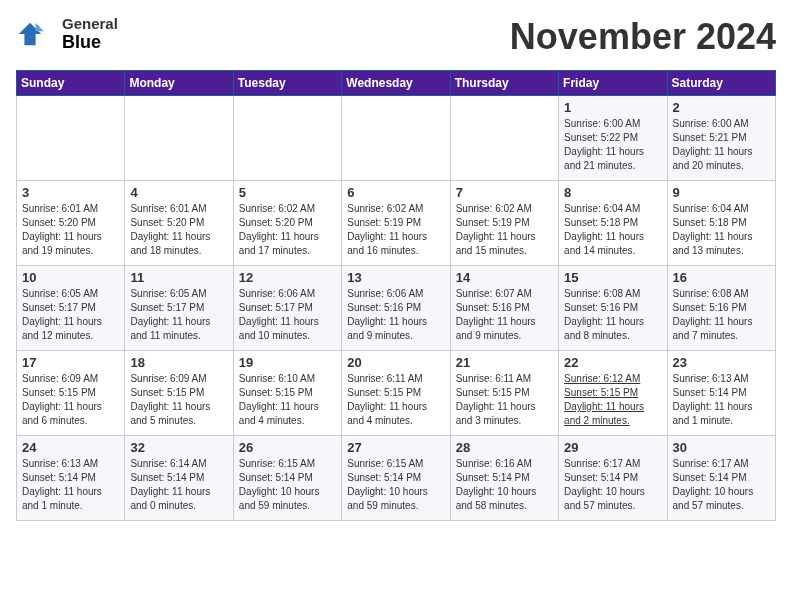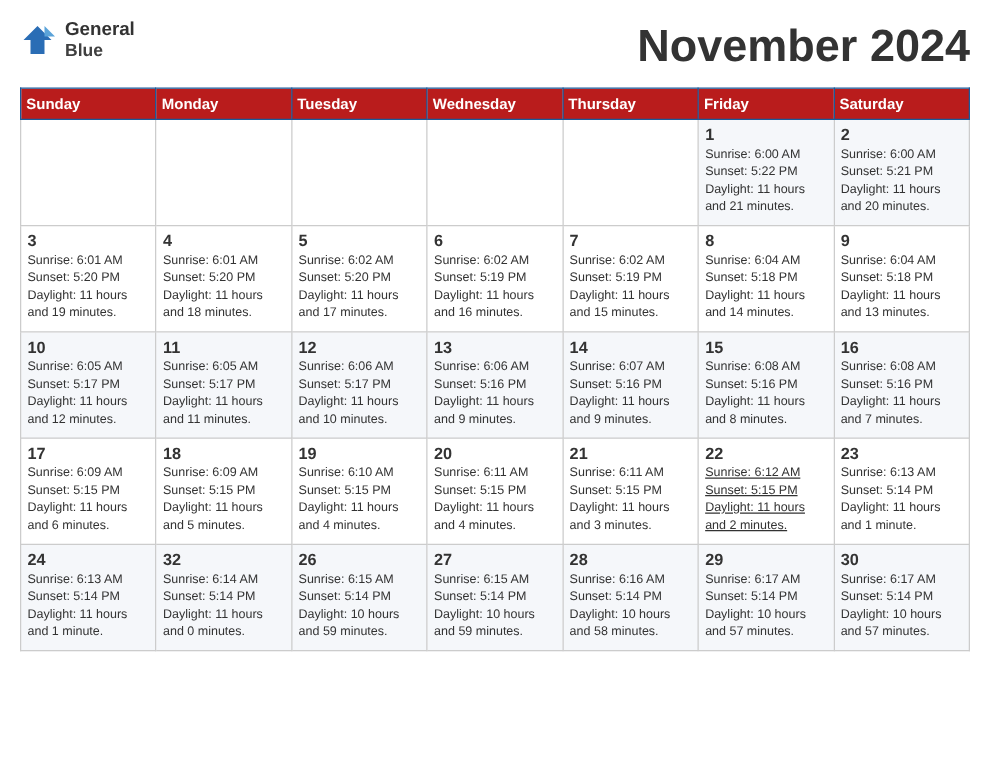--- a/index.html
+++ b/index.html
@@ -12,36 +12,36 @@
     }
     .header {
       display: flex;
       justify-content: space-between;
       align-items: flex-start;
       margin-bottom: 12px;
     }
     .logo {
       display: flex;
       align-items: center;
-      gap: 8px;
+      gap: 18px;
     }
     .logo-text {
       display: flex;
       flex-direction: column;
       line-height: 1.1;
     }
     .logo-general {
       font-size: 15px;
       font-weight: bold;
       color: #333;
     }
     .logo-blue {
-      font-size: 14px;
-      font-weight: bold;
-      color: #404040;
+      font-size: 18px;
+      font-weight: bold;
+      color: #000000;
     }
     .logo-icon {
       width: 28px;
       height: 28px;
     }
     .title-block {
       text-align: left;
     }
     .month-title {
       font-size: 36px;
@@ -51,21 +51,21 @@
     .location {
       font-size: 14px;
       color: #555;
     }
     table {
       width: 100%;
       border-collapse: collapse;
       table-layout: fixed;
     }
     thead tr th {
-      background-color: #b91c1c;
+      background-color: #4c1d95;
       color: #fff;
       font-size: 12px;
       font-weight: bold;
       padding: 5px 4px;
       text-align: left;
       border: 1px solid #1a5a9a;
     }
     tbody tr td {
       vertical-align: top;
       border: 1px solid #ccc;

